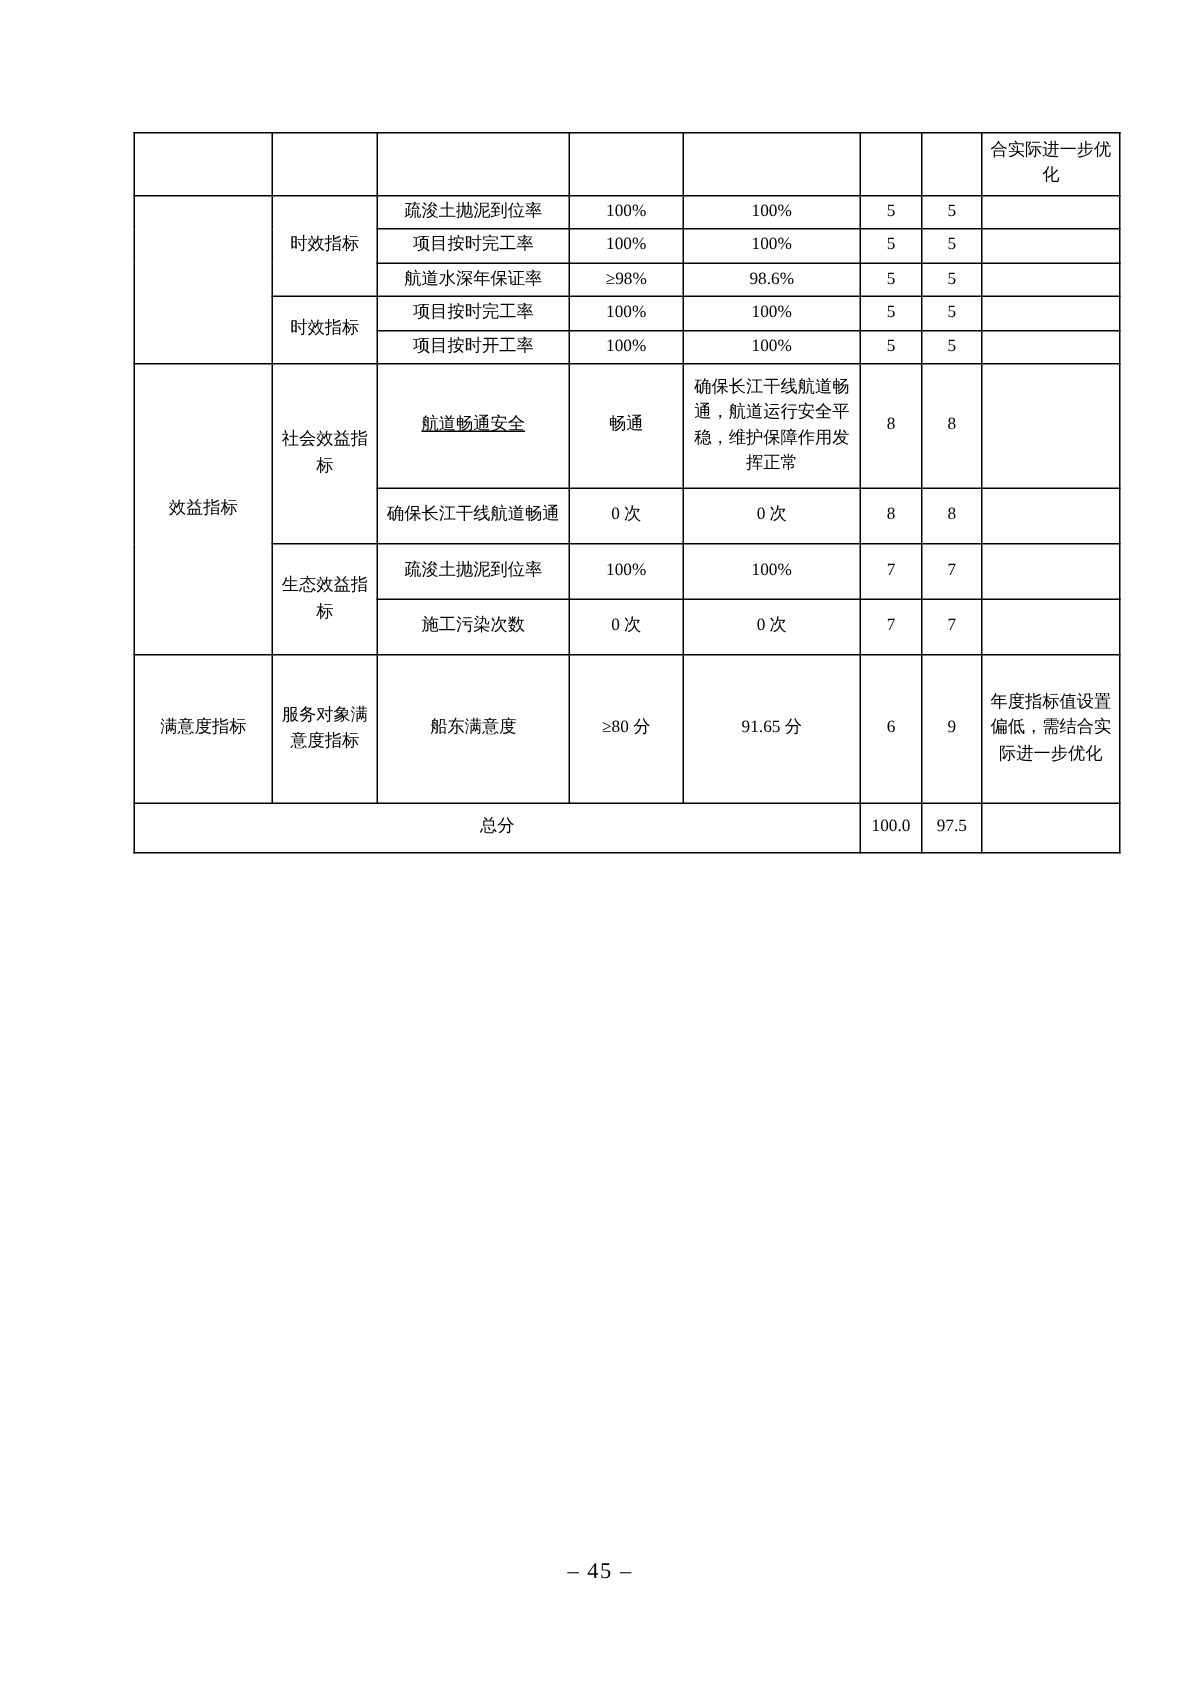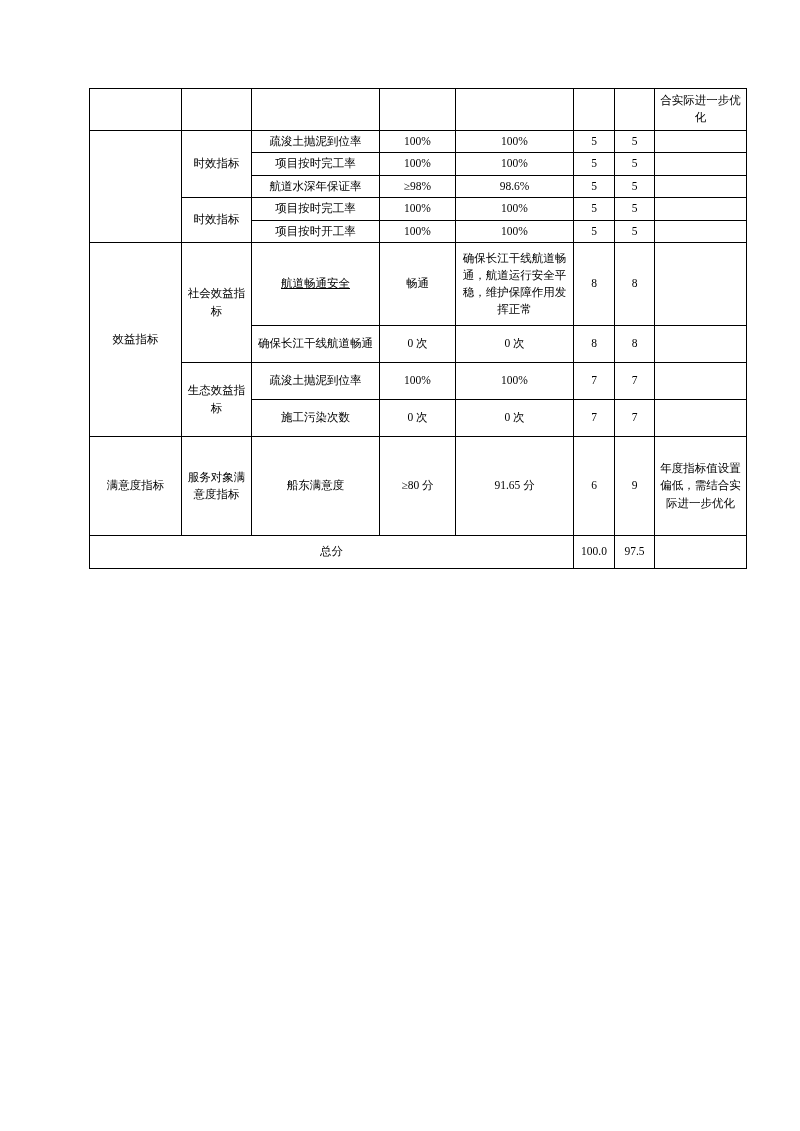--- a/index.html
+++ b/index.html
@@ -200,14 +200,15 @@
         <tr class="total-row">
           <td colspan="5">总分</td>
           <td>100.0</td>
           <td>97.5</td>
           <td></td>
         </tr>
       </tbody>
     </table>
   </div>
 
+  <div class="page-number">– 45 –</div>
 
 </div>
 
 </body></html>

